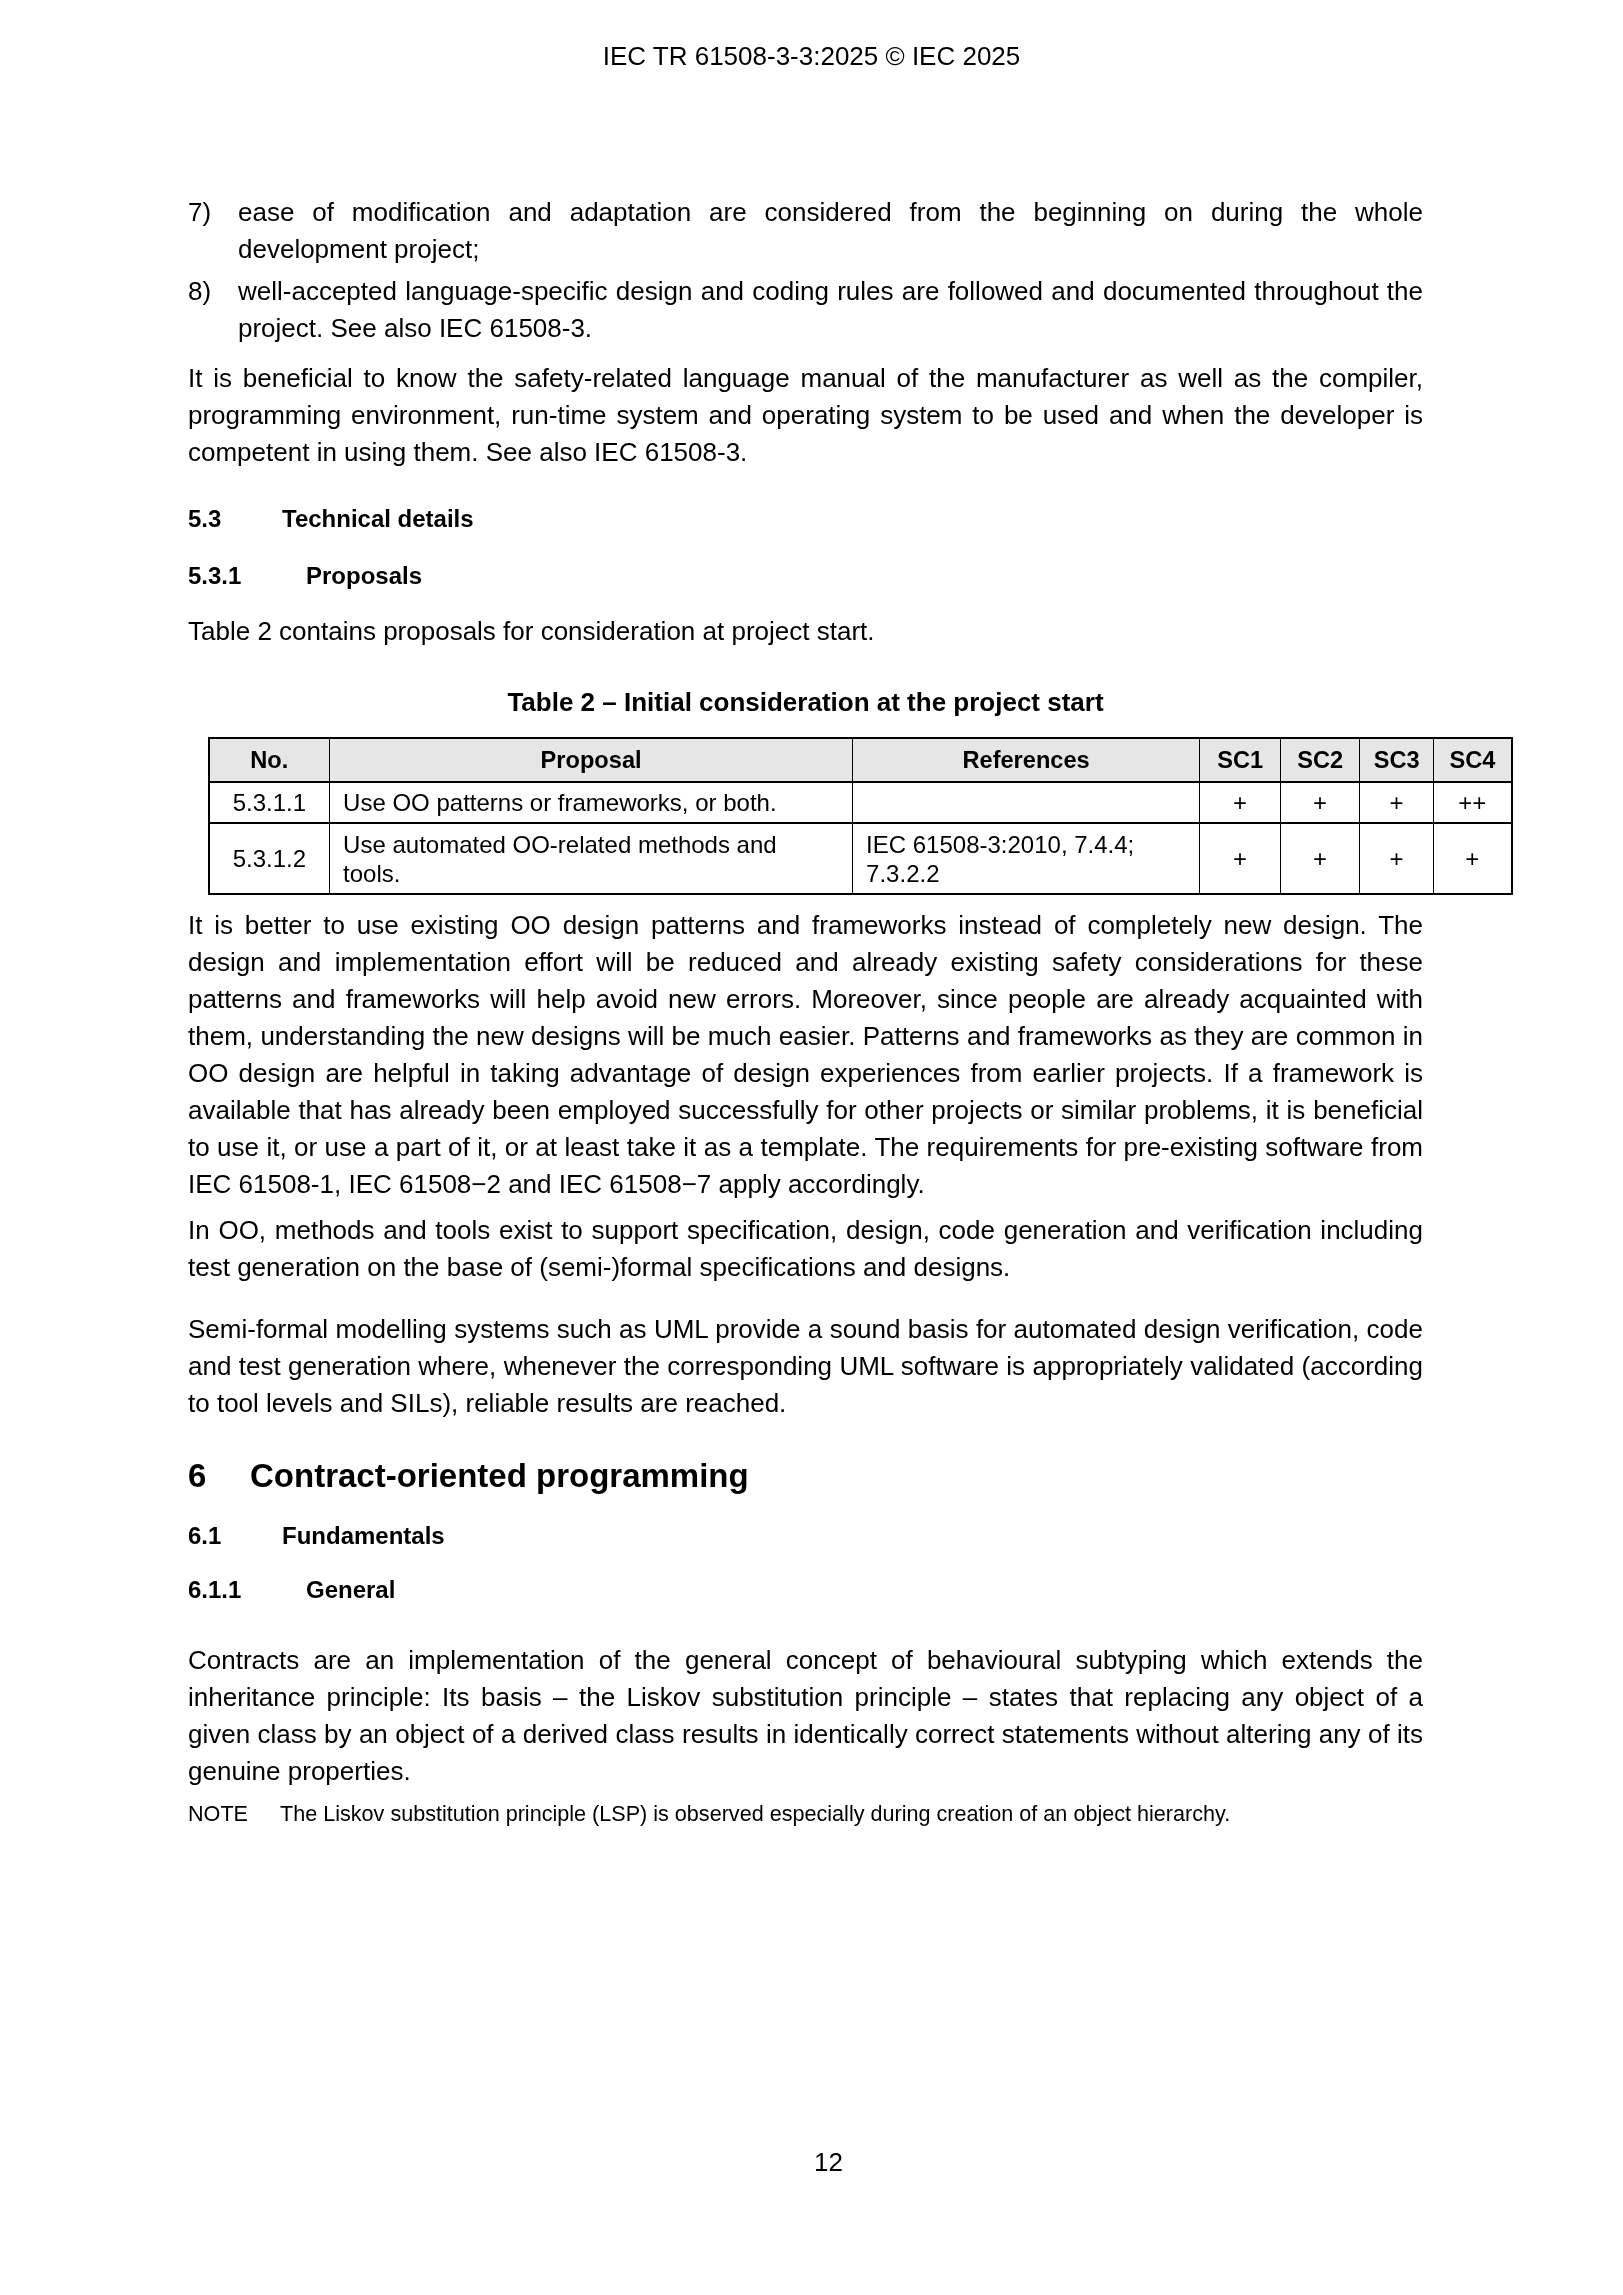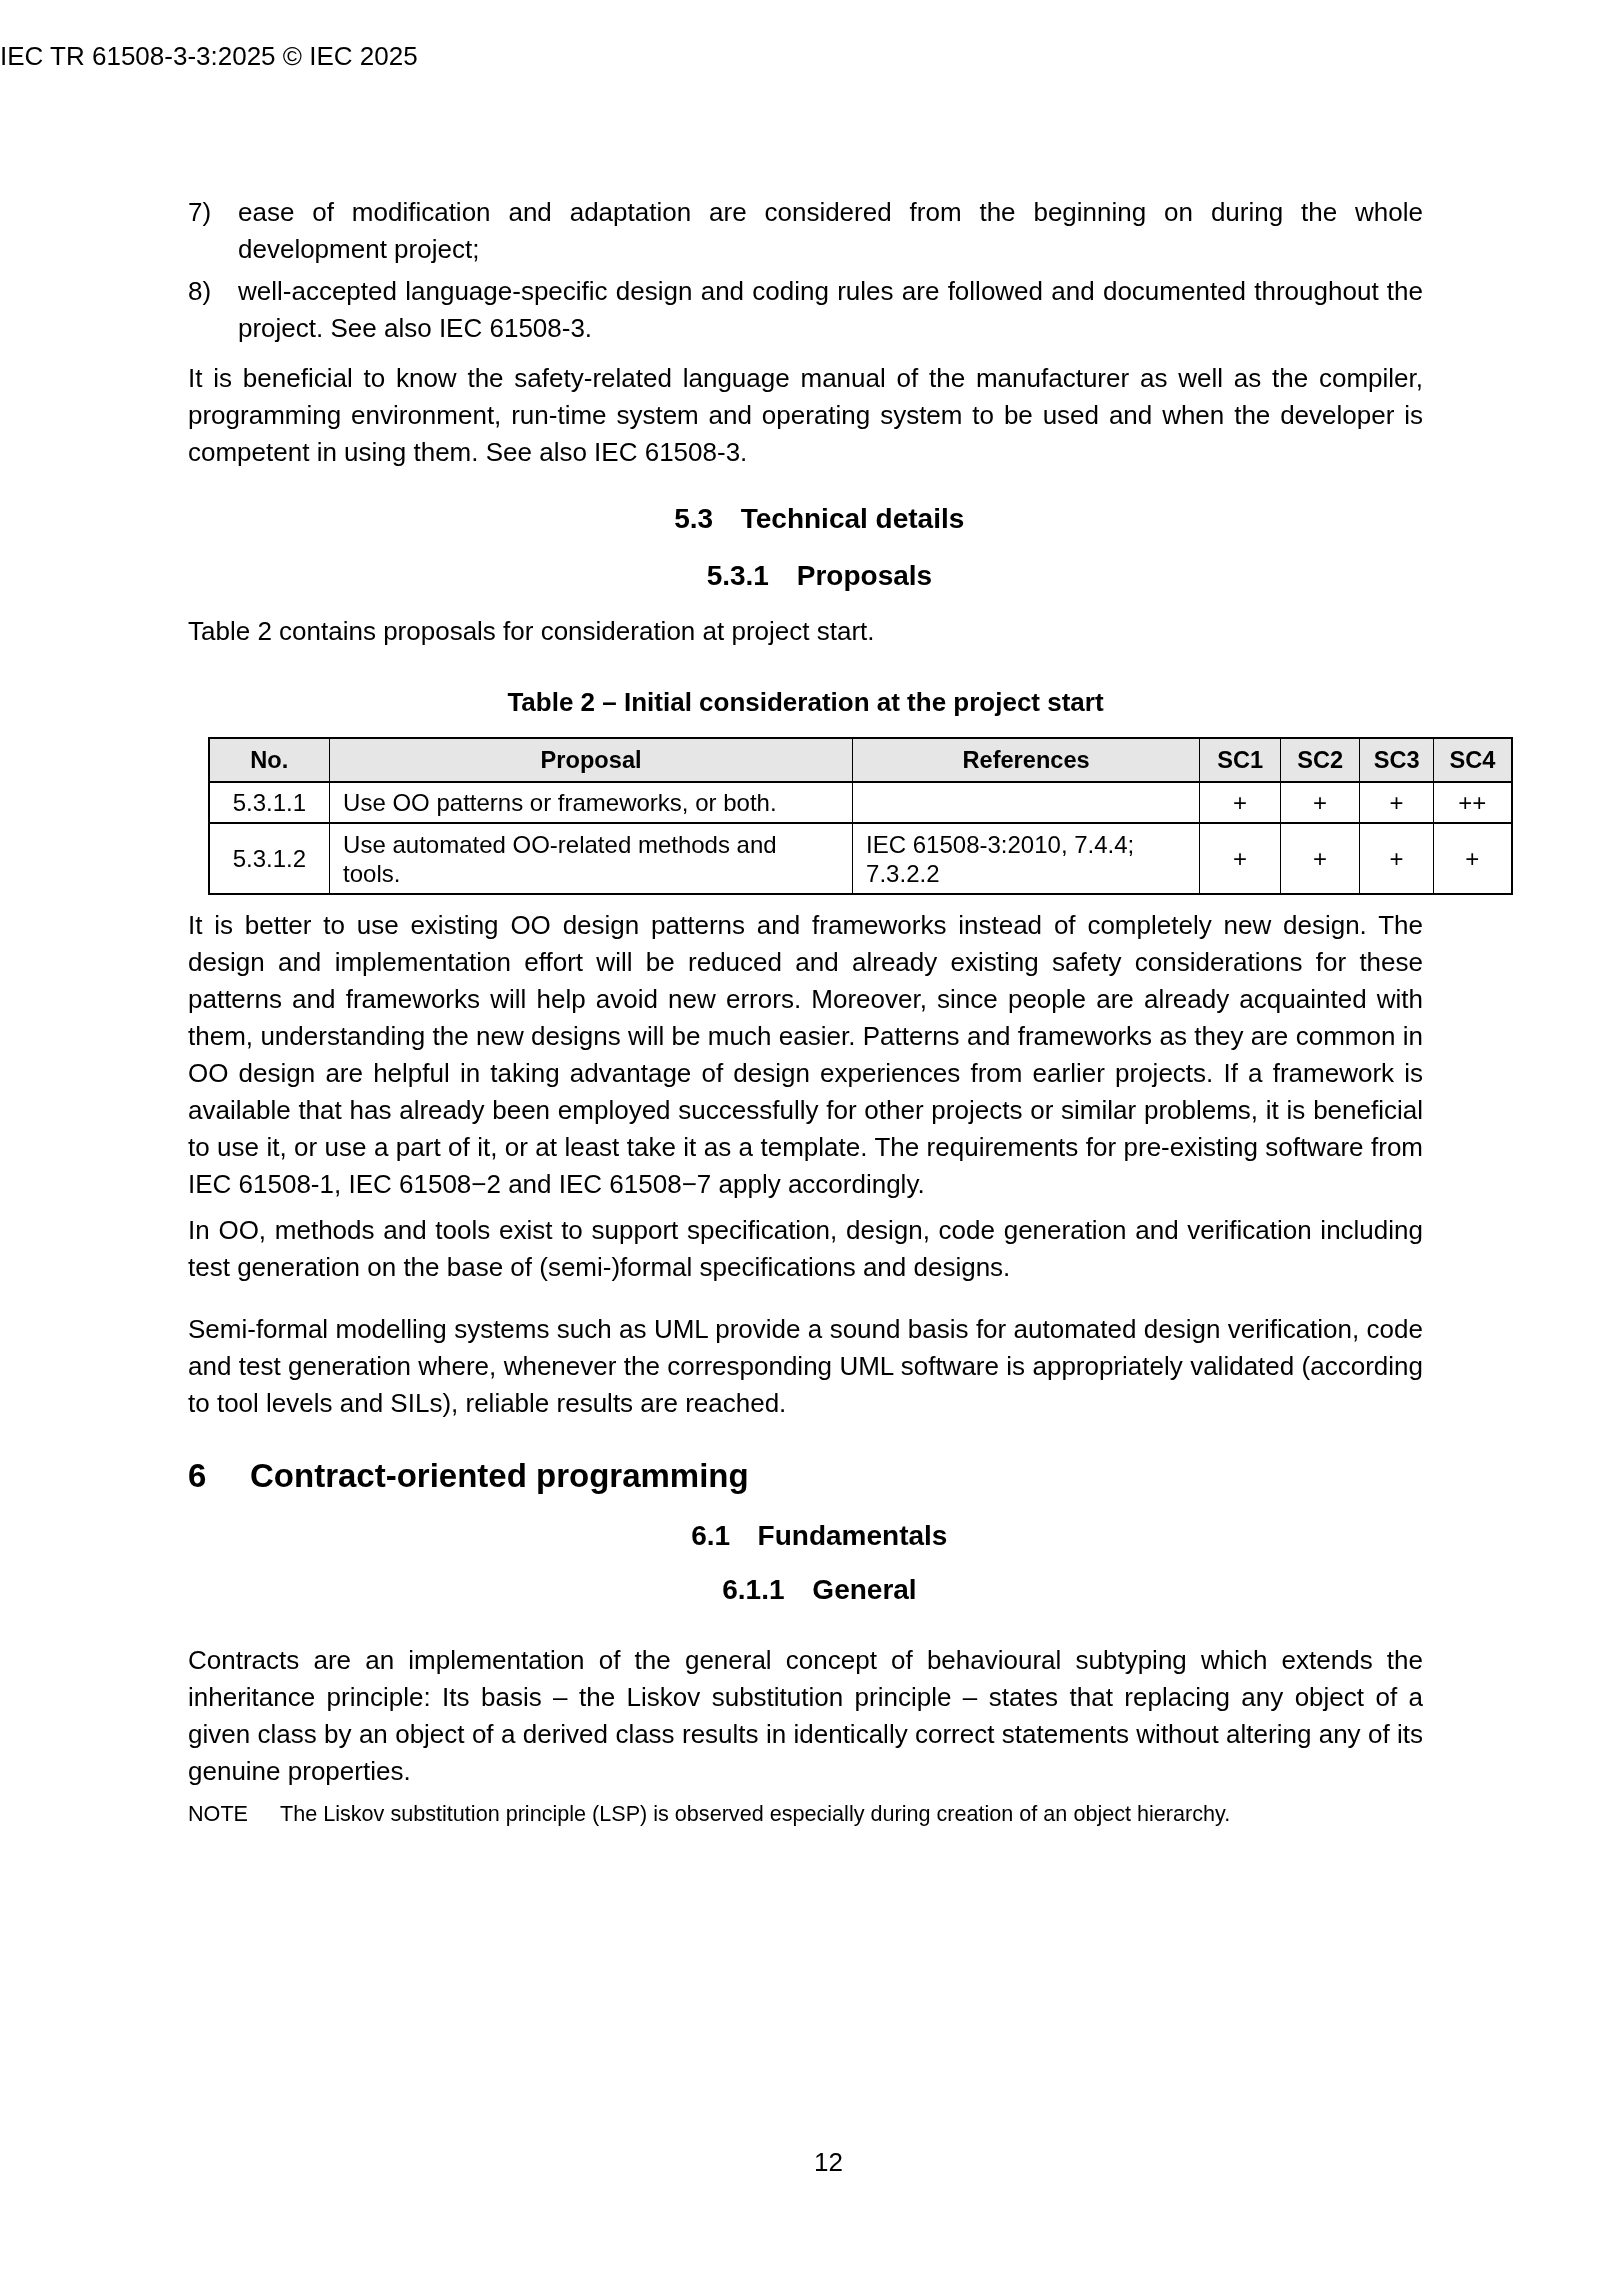--- a/index.html
+++ b/index.html
@@ -9,32 +9,33 @@
     height: 2295px;
     background: #ffffff;
     color: #000000;
     font-family: "Liberation Sans", "DejaVu Sans", sans-serif;
     font-size: 26px;
     line-height: 37px;
     overflow: hidden;
   }
   .doc-header {
     padding-top: 38px;
+    text-align: center;
   }
   .content {
     margin-left: 188px;
     width: 1235px;
   }
   .just { text-align: justify; }
   .para { margin: 0; }
   .li { display: flex; }
   .li .num { flex: none; width: 50px; }
   .li .txt { flex: 1; text-align: justify; }
 
-  .h-sub { font-weight: bold; font-size: 28px; line-height: 37px; text-align: center; }
+  .h-sub { font-weight: bold; font-size: 24px; line-height: 37px; }
   .h-clause { font-weight: bold; font-size: 33px; line-height: 42px; }
   .hnum { display: inline-block; }
   .hnum.lv1 { min-width: 62px; }
   .hnum.lv2 { min-width: 94px; }
   .hnum.lv3 { min-width: 118px; }
 
   .tbl-caption {
     font-weight: bold;
     text-align: center;
     margin-top: 34px;

